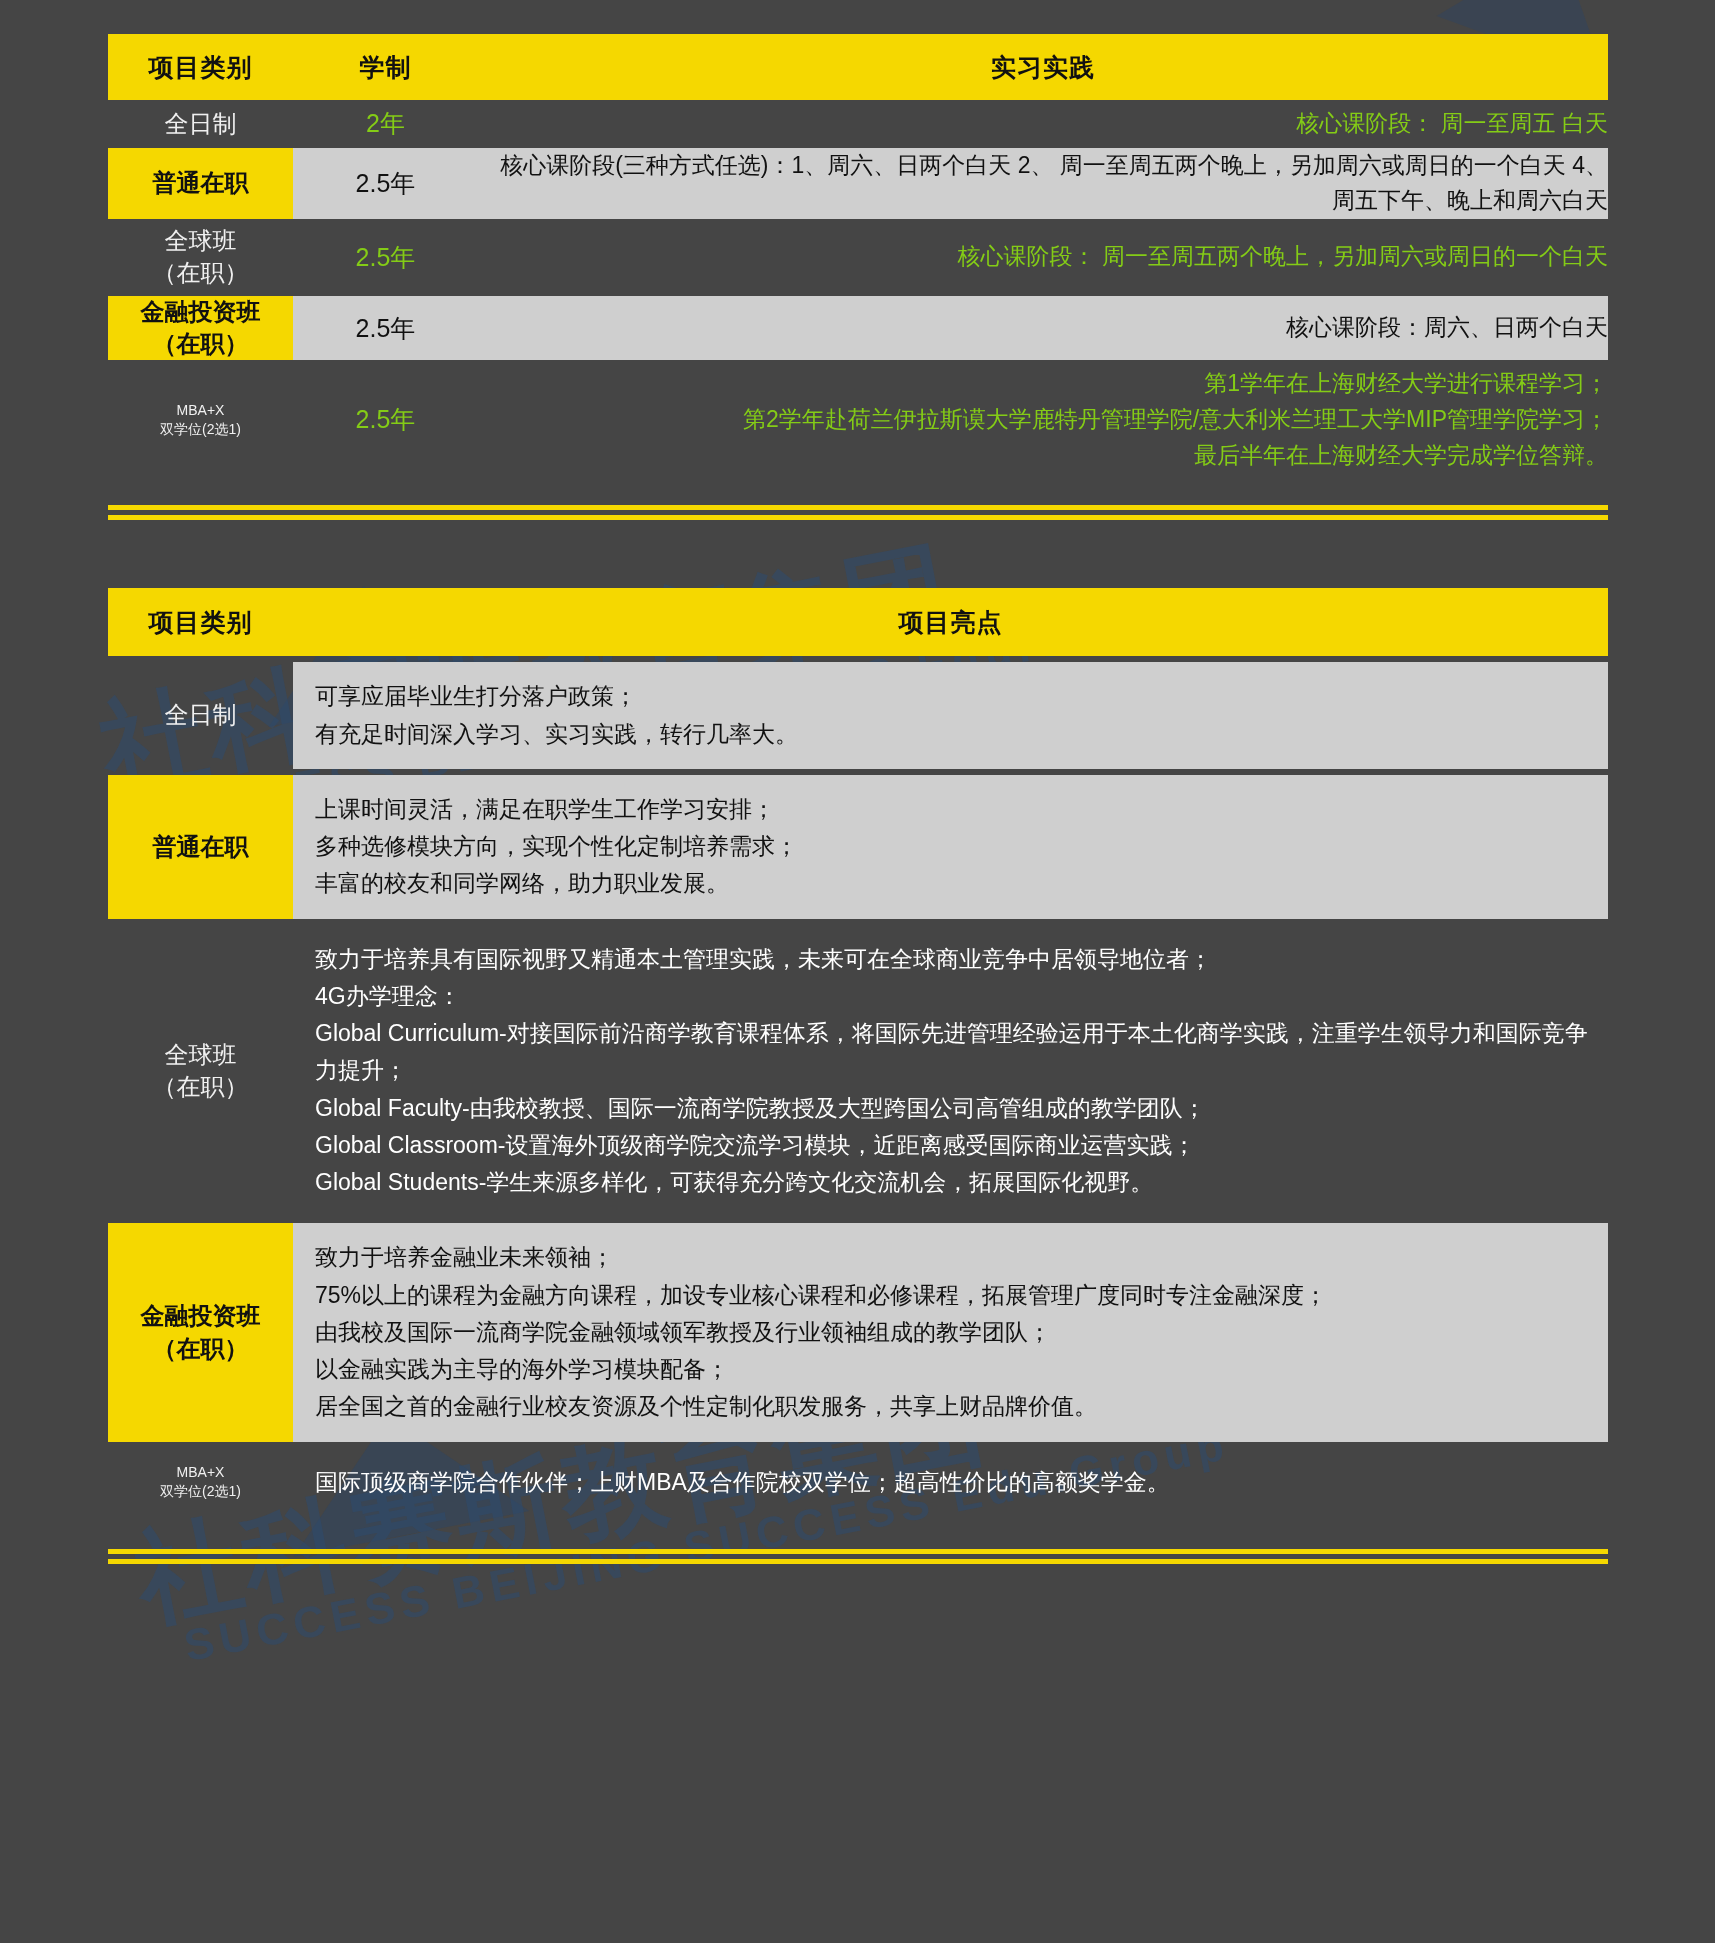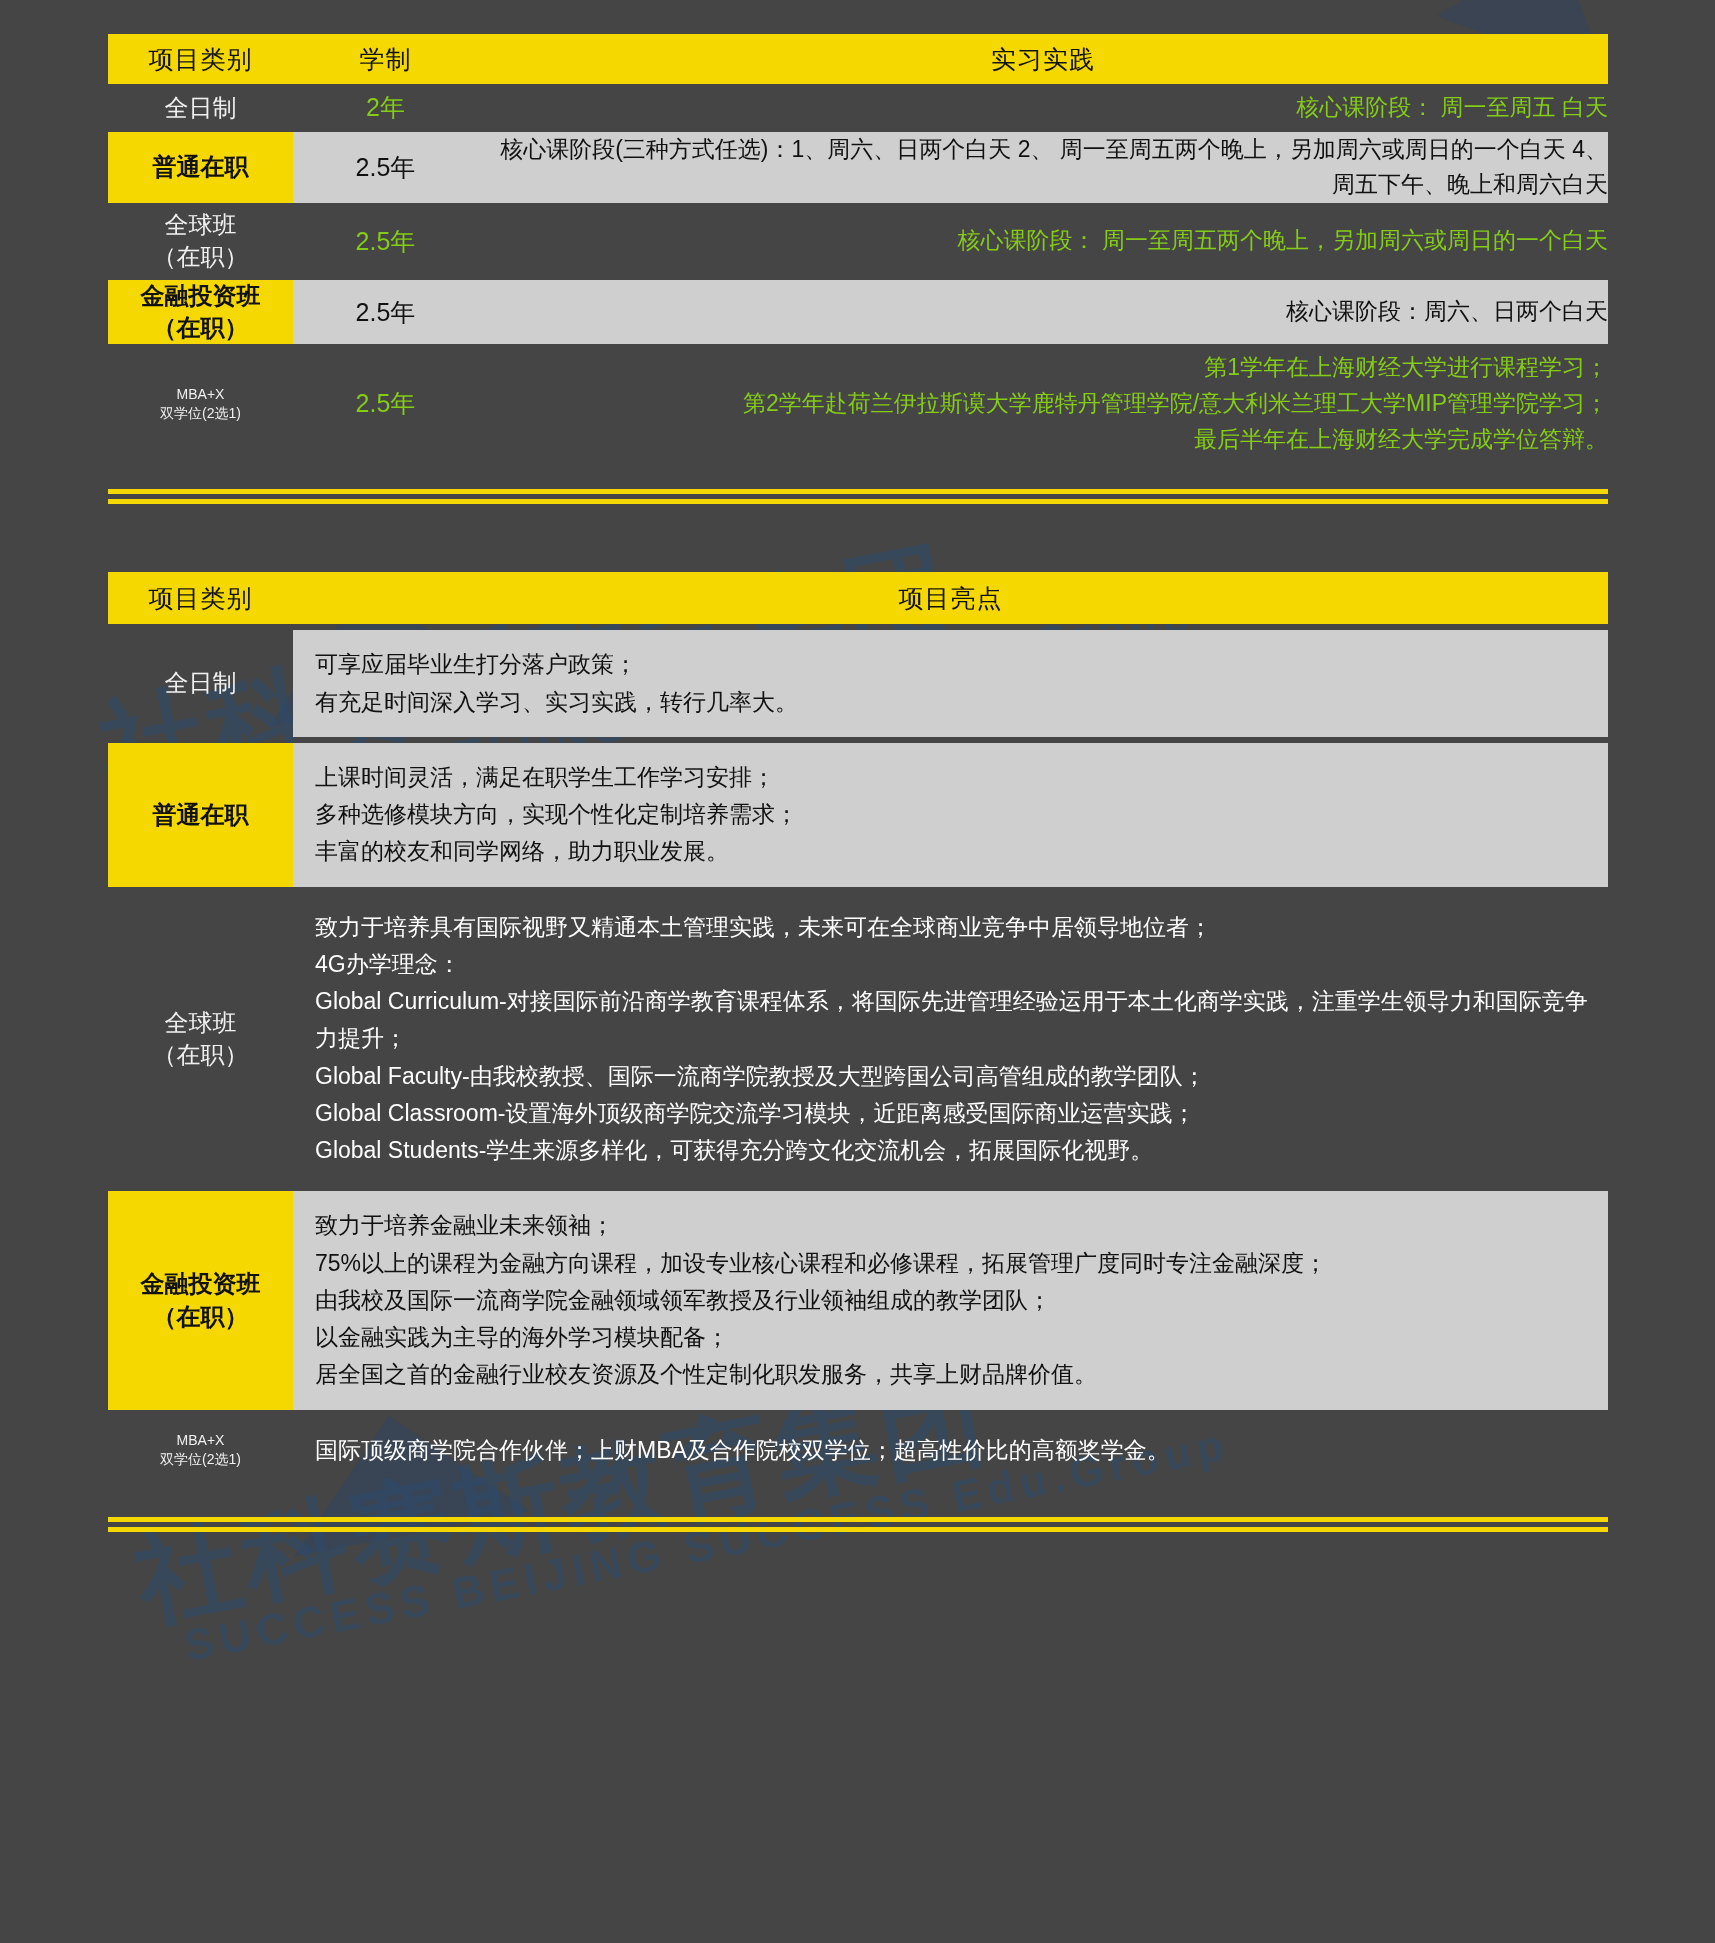--- a/index.html
+++ b/index.html
@@ -78,23 +78,23 @@
   .tbl td, .tbl th {
     padding: 0;
     vertical-align: middle;
     border: none;
   }
 
   .hdr-cell {
     background: #F5D800;
     color: #111;
     font-size: 25px;
-    font-weight: normal;
+    font-weight: bold;
     text-align: center;
-    height: 50px;
+    height: 66px;
     letter-spacing: 1px;
   }
   .cat-cell {
     width: 185px;
     text-align: center;
     font-size: 24px;
     line-height: 1.35;
     color: #111;
     padding: 10px 4px;
   }

